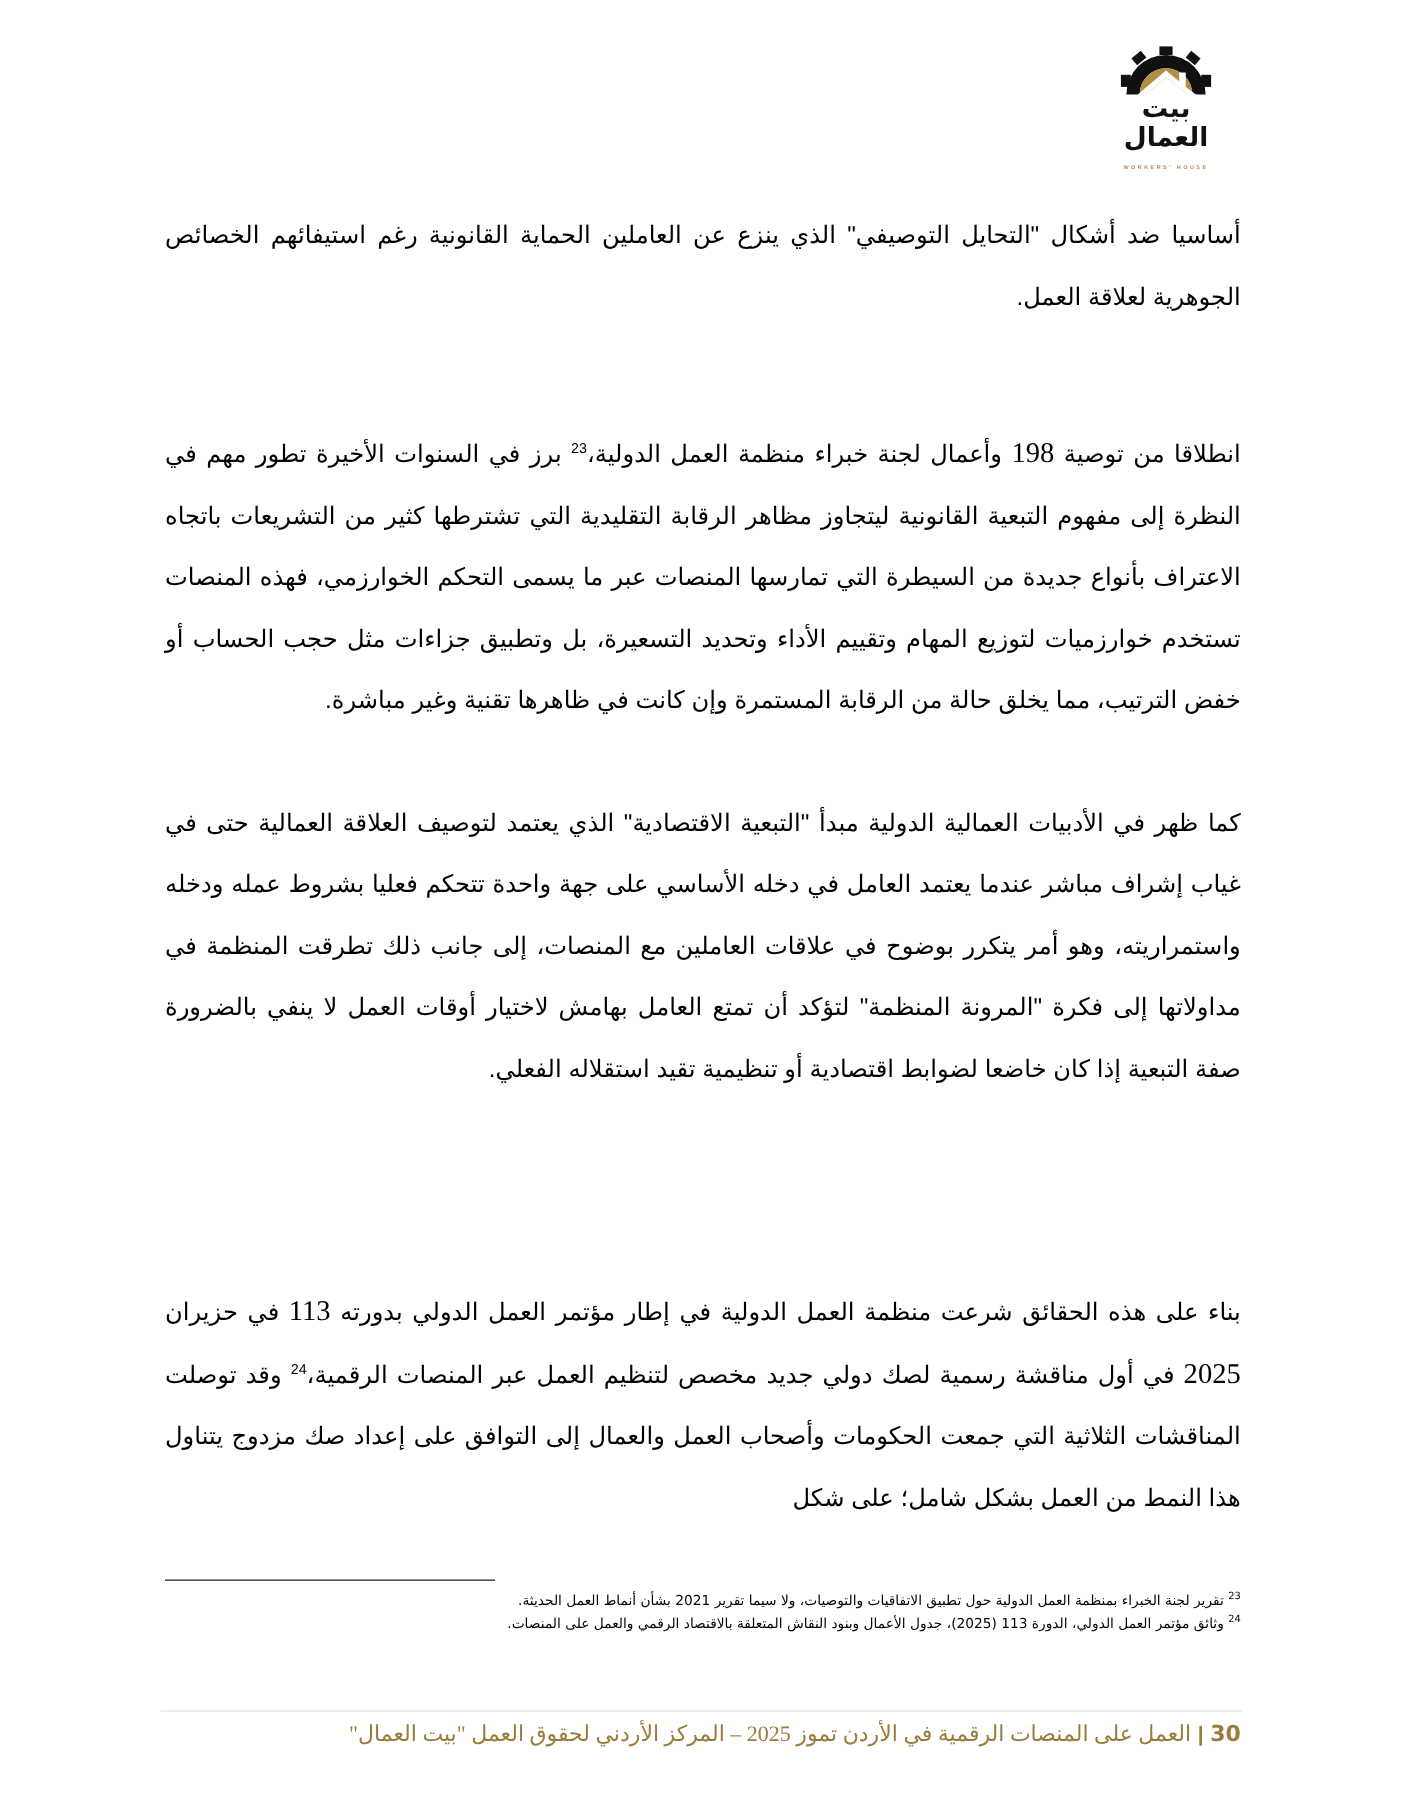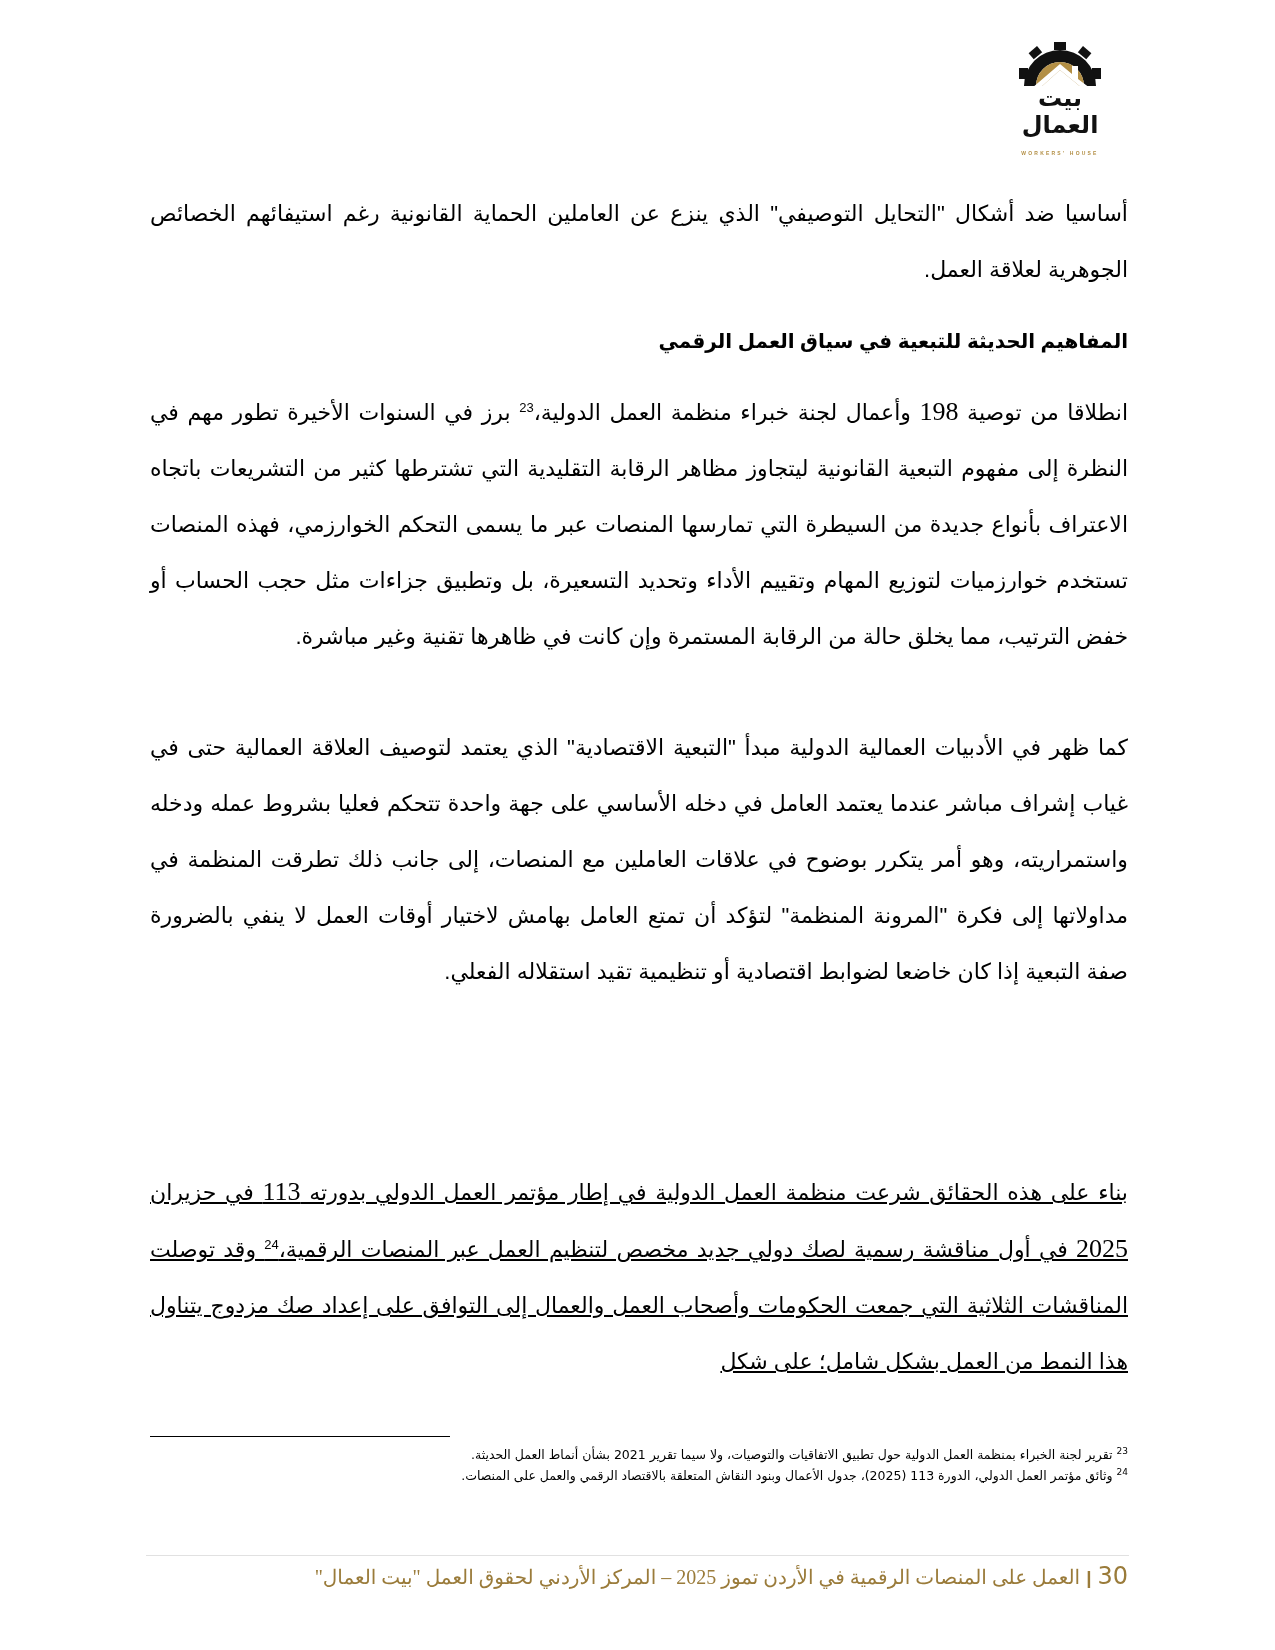--- a/index.html
+++ b/index.html
@@ -27,21 +27,21 @@
                border-top: 1.4px solid #000; }
     .footnotes { position: absolute; right: 147px; top: 1444px; width: 980px; direction: rtl;
                  font-family: "DejaVu Sans", sans-serif; font-size: 12.5px; line-height: 21px; }
     .footnotes p { margin: 0; }
     .footnotes sup { font-size: 9px; }
 
     .footer-rule { position: absolute; left: 146px; top: 1555px; width: 983px; height: 0;
                    border-top: 1px solid #e1e1e1; }
     .footer { position: absolute; right: 147px; top: 1562px; direction: rtl; color: #9a7b3a;
               font-size: 19px; line-height: 28px; white-space: nowrap; }
-    .footer .pg { font-family: "DejaVu Sans", sans-serif; font-weight: normal; font-size: 24px; }
+    .footer .pg { font-family: "DejaVu Sans", sans-serif; font-weight: bold; font-size: 20px; }
     .footer .bar { font-weight: bold; margin: 0 6px; }
     .footer .ftext { font-family: "Liberation Serif", serif; font-size: 20px; margin-left: 16px; }
   </style>
 </head>
 <body>
 
 <div class="page">
 
   <div class="logo">
     <svg width="100" height="46" viewBox="0 0 100 46">
@@ -63,34 +63,31 @@
     </svg>
     <div class="logo-ar l1">بيت</div>
     <div class="logo-ar l2">العمال</div>
     <div class="logo-en">WORKERS' HOUSE</div>
   </div>
 
   <div class="content" style="top: 186px;">
     <p class="para">أساسيا ضد أشكال "التحايل التوصيفي" الذي ينزع عن العاملين الحماية القانونية رغم استيفائهم الخصائص الجوهرية لعلاقة العمل.</p>
   </div>
 
-  <div class="content" style="top: 326px;">
-    <h2 class="heading">المفاهيم الحديثة للتبعية في سياق العمل الرقمي</h2>
-  </div>
 
   <div class="content" style="top: 384px;">
     <p class="para"><span>انطلاقا من توصية </span><span class="num">198</span><span> وأعمال لجنة خبراء منظمة العمل الدولية،</span><sup>23</sup><span> برز في السنوات الأخيرة تطور مهم في النظرة إلى مفهوم التبعية القانونية ليتجاوز مظاهر الرقابة التقليدية التي تشترطها كثير من التشريعات باتجاه الاعتراف بأنواع جديدة من السيطرة التي تمارسها المنصات عبر ما يسمى التحكم الخوارزمي، فهذه المنصات تستخدم خوارزميات لتوزيع المهام وتقييم الأداء وتحديد التسعيرة، بل وتطبيق جزاءات مثل حجب الحساب أو خفض الترتيب، مما يخلق حالة من الرقابة المستمرة وإن كانت في ظاهرها تقنية وغير مباشرة.</span></p>
   </div>
 
   <div class="content" style="top: 720px;">
     <p class="para">كما ظهر في الأدبيات العمالية الدولية مبدأ "التبعية الاقتصادية" الذي يعتمد لتوصيف العلاقة العمالية حتى في غياب إشراف مباشر عندما يعتمد العامل في دخله الأساسي على جهة واحدة تتحكم فعليا بشروط عمله ودخله واستمراريته، وهو أمر يتكرر بوضوح في علاقات العاملين مع المنصات، إلى جانب ذلك تطرقت المنظمة في مداولاتها إلى فكرة "المرونة المنظمة" لتؤكد أن تمتع العامل بهامش لاختيار أوقات العمل لا ينفي بالضرورة صفة التبعية إذا كان خاضعا لضوابط اقتصادية أو تنظيمية تقيد استقلاله الفعلي.</p>
   </div>
 
 
-  <div class="content" style="top: 1164px; text-decoration: underline;">
+  <div class="content" style="top: 1164px;">
     <p class="para"><span>بناء على هذه الحقائق شرعت منظمة العمل الدولية في إطار مؤتمر العمل الدولي بدورته </span><span class="num">113</span><span> في حزيران </span><span class="num">2025</span><span> في أول مناقشة رسمية لصك دولي جديد مخصص لتنظيم العمل عبر المنصات الرقمية،</span><sup>24</sup><span> وقد توصلت المناقشات الثلاثية التي جمعت الحكومات وأصحاب العمل والعمال إلى التوافق على إعداد صك مزدوج يتناول هذا النمط من العمل بشكل شامل؛ على شكل</span></p>
   </div>
 
   <div class="fn-rule"></div>
   <div class="footnotes">
     <p><sup>23</sup> <span>تقرير لجنة الخبراء بمنظمة العمل الدولية حول تطبيق الاتفاقيات والتوصيات، ولا سيما تقرير 2021 بشأن أنماط العمل الحديثة.</span></p>
     <p><sup>24</sup> <span>وثائق مؤتمر العمل الدولي، الدورة 113 (2025)، جدول الأعمال وبنود النقاش المتعلقة بالاقتصاد الرقمي والعمل على المنصات.</span></p>
   </div>
 
   <div class="footer-rule"></div>

